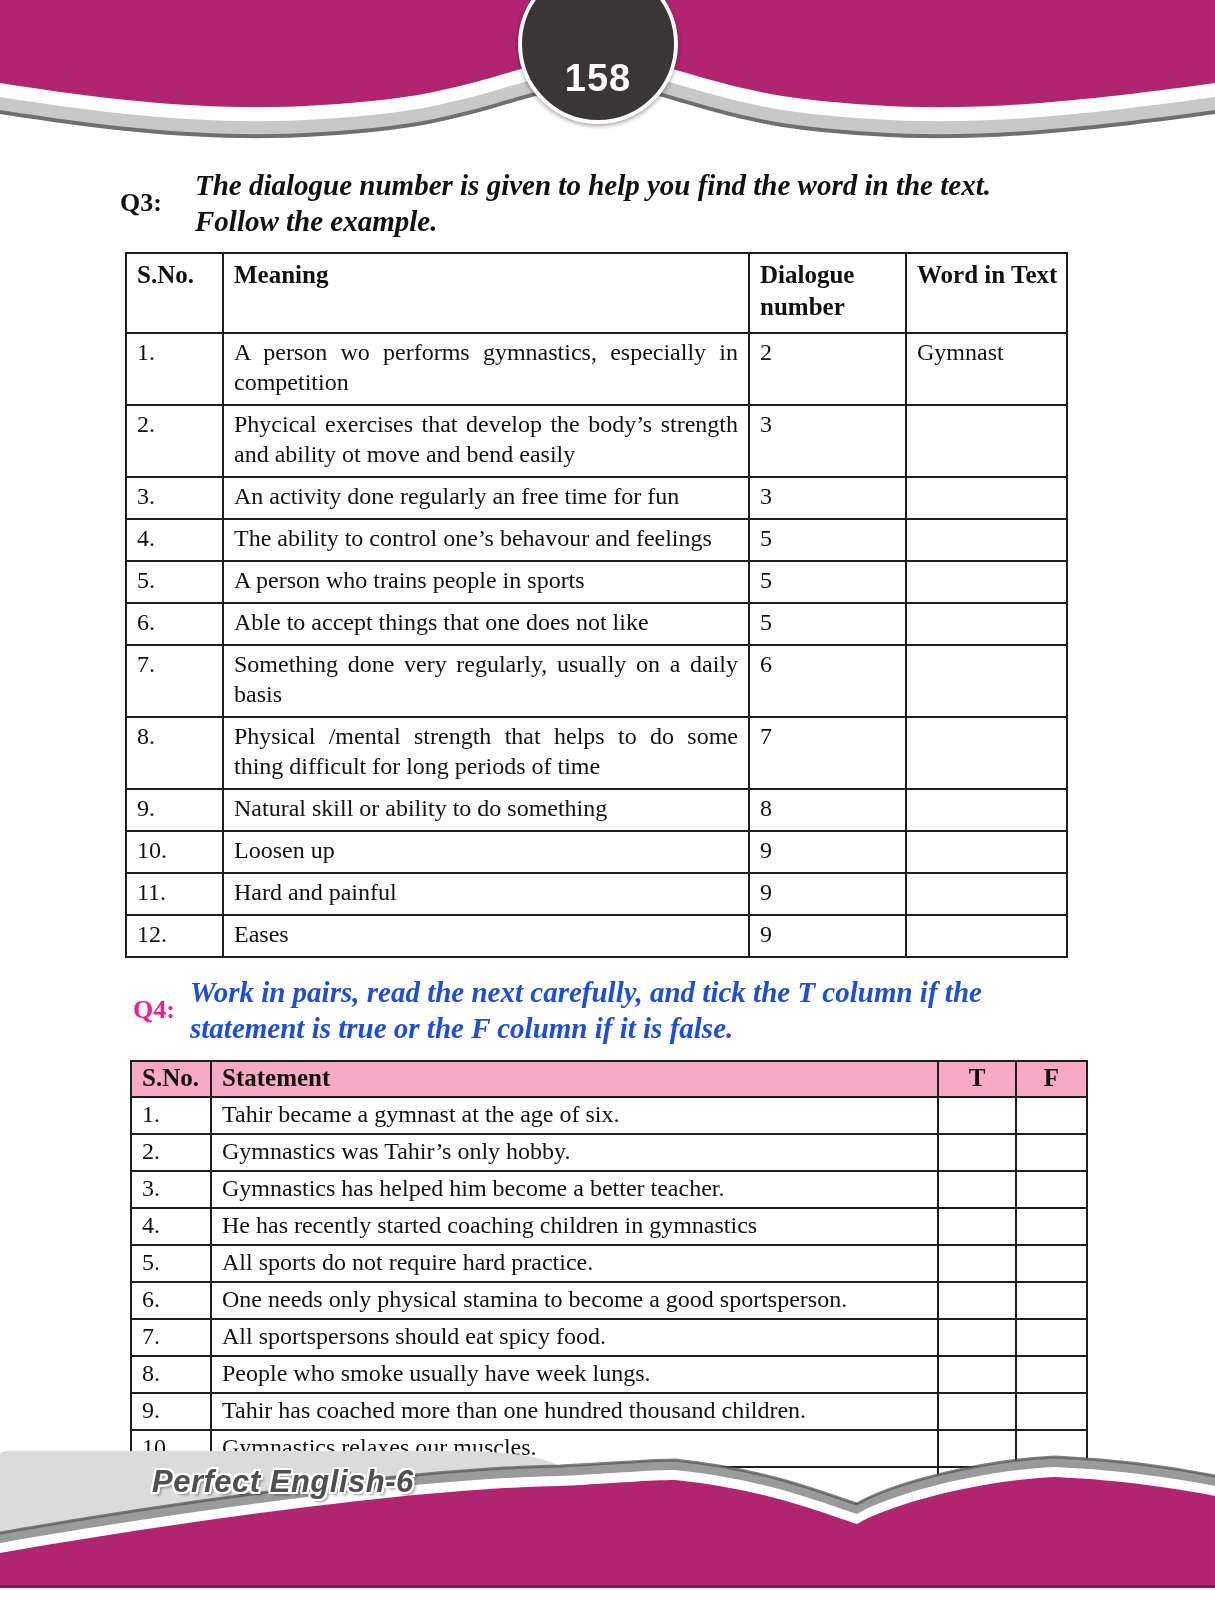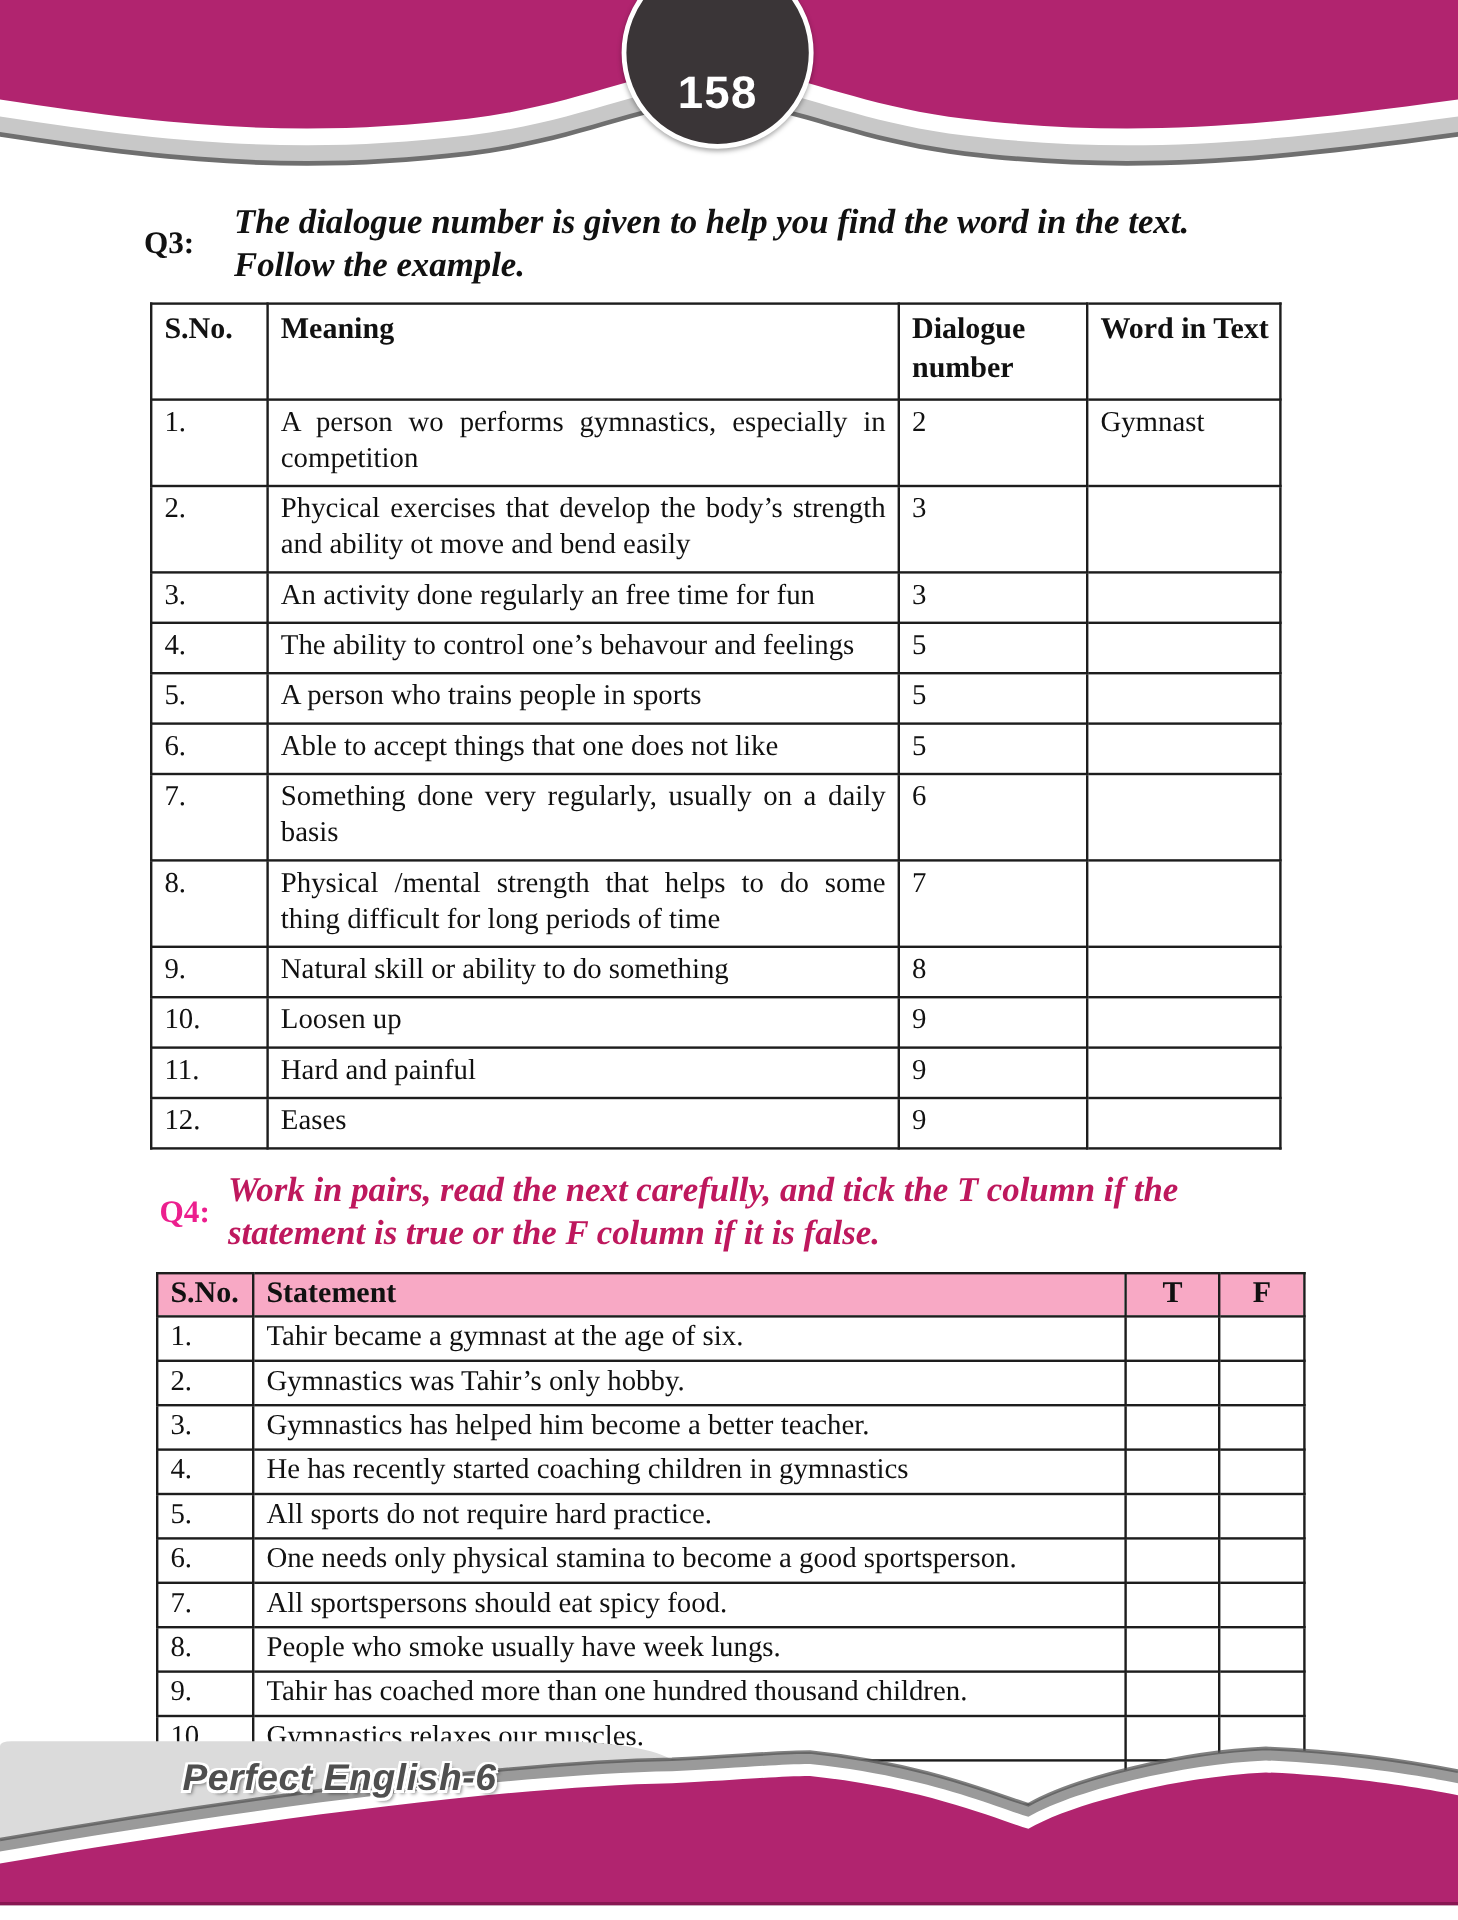--- a/index.html
+++ b/index.html
@@ -22,21 +22,21 @@
     font-size:38px;color:#ffffff;letter-spacing:1px;
   }
   
   .q-block{display:flex;align-items:center;}
   .q3-block{margin:22px 0 10px 120px;width:960px;}
   .q4-block{margin:16px 0 14px 133px;width:950px;}
   .q-label{font-weight:bold;font-size:26px;line-height:1.25;flex:0 0 auto;}
   .q3-block .q-label{width:75px;}
   .q4-block .q-label{width:57px;color:#ec1f8e;}
   .q-heading{font-weight:bold;font-size:29px;line-height:1.25;width:880px;font-style:italic;}
-  .q4-block .q-heading{color:#be185d;}
+  .q4-block .q-heading{color:#1d4ed8;}
   
   table{border-collapse:collapse;table-layout:fixed;margin-top:12px;}
   td,th{border:2px solid #1d1d1d;vertical-align:top;overflow:hidden;}
   .q3-table{margin-left:125px;width:941px;font-size:24px;}
   .q3-table th{font-weight:bold;text-align:left;padding:5px 8px 8px 10px;font-size:25px;line-height:1.3;}
   .q3-table td{padding:3px 10px 7px 10px;line-height:1.25;}
   .q3-table td.meaning{text-align:justify;}
   .q4-table{margin-left:130px;width:956px;font-size:24px;}
   .q4-table th{font-weight:bold;text-align:left;padding:2px 8px 4px 10px;font-size:25px;background:#f8a9c5;}
   .q4-table th.tf{text-align:center;padding-left:0;padding-right:0;}

